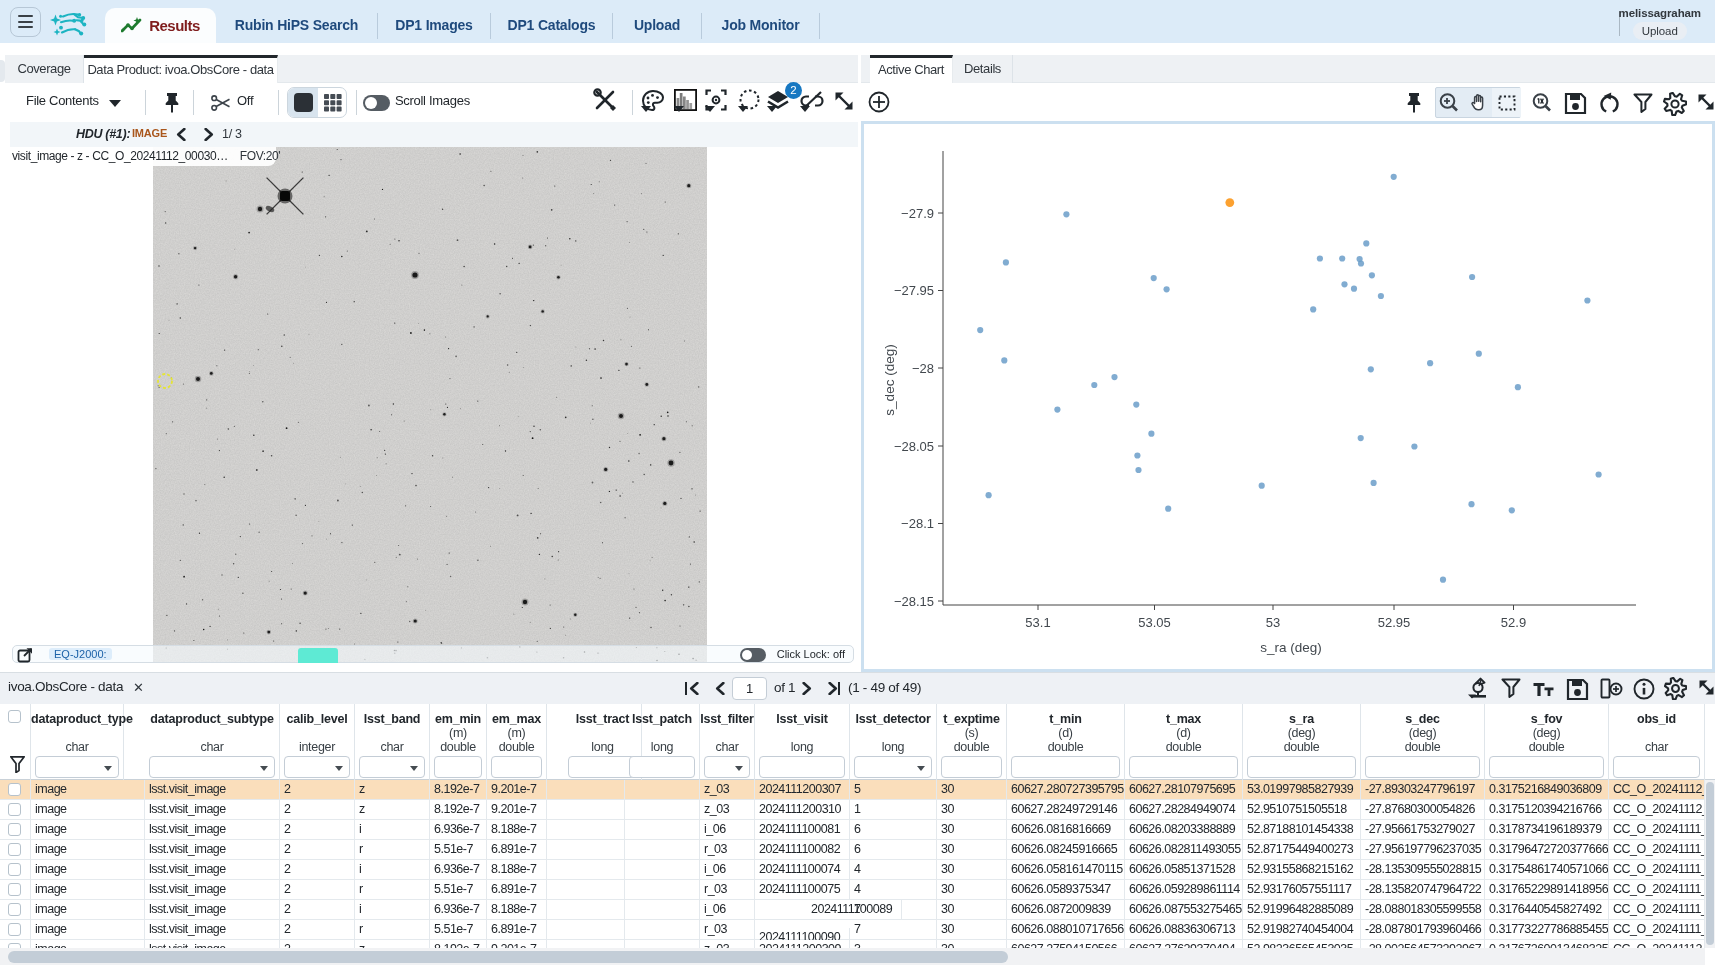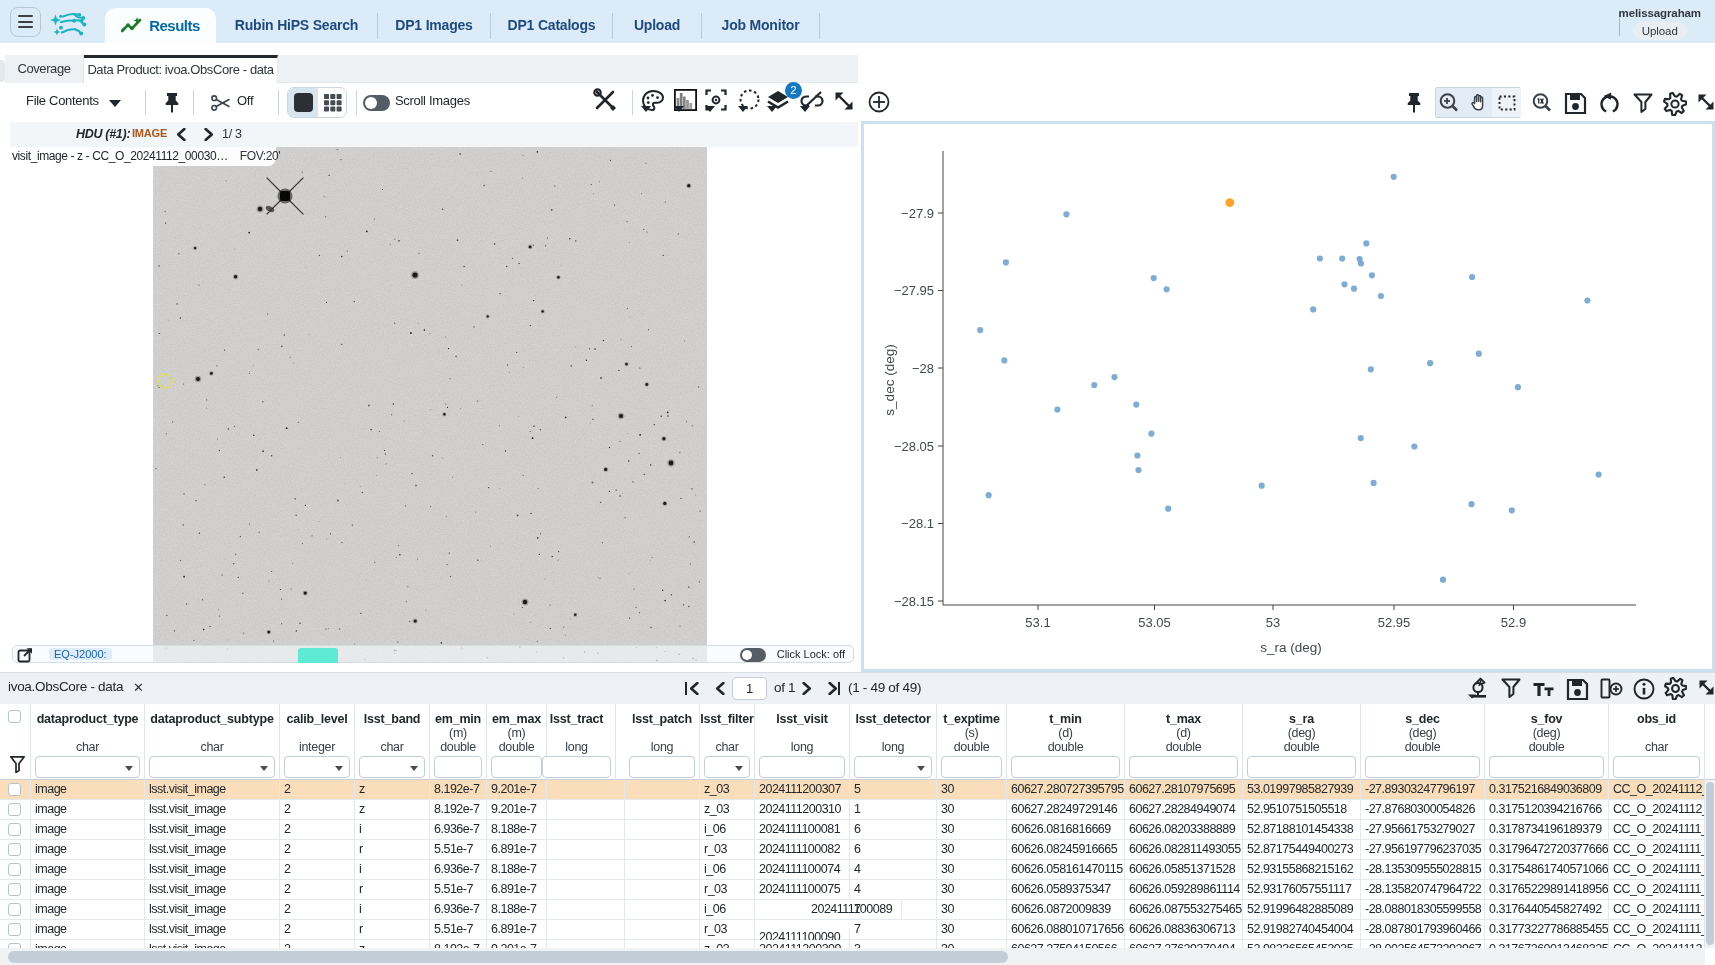--- a/index.html
+++ b/index.html
@@ -7,21 +7,21 @@
   font-family:"Liberation Sans", sans-serif; }
 .abs { position:absolute; }
 #app { position:relative; width:1715px; height:965px; transform:translateZ(0); }
 
 
 #nav { position:absolute; left:0; top:0; width:1715px; height:43px; background:#dcebf8; }
 #hamb { position:absolute; left:10px; top:7px; width:31px; height:30px; border:1px solid #b7c7d6; border-radius:8px;}
 #hamb .b { position:absolute; left:7px; width:15px; height:2.2px; background:#3a4046; border-radius:1px;}
 #navtabs { position:absolute; left:105px; top:8px; height:35px; display:flex; }
 .navtab { position:relative; height:35px; line-height:35px; font-size:14px; font-weight:bold; letter-spacing:-0.2px; color:#1f4a7d; white-space:nowrap; }
-.navtab.active { background:#fbfdfe; border-radius:10px 10px 0 0; color:#0369a1; font-size:15px; letter-spacing:-0.5px; }
+.navtab.active { background:#fbfdfe; border-radius:10px 10px 0 0; color:#7f1d1d; font-size:15px; letter-spacing:-0.5px; }
 .navsep { width:1px; height:26px; margin-top:5px; background:#b9cbdc; }
 #user { position:absolute; right:14px; top:7px; text-align:center; font-size:11.5px; letter-spacing:-0.1px; color:#32383e; font-weight:bold;}
 #logout { margin-top:3px; display:inline-block; background:#e9eef4; border-radius:10px; padding:3px 9px; font-size:11.5px; font-weight:normal; color:#32383e;}
 #usersep { position:absolute; right:95px; top:12px; width:1px; height:24px; background:#aab8c4; }
 
 
 .tabstrip { position:absolute; height:28px; background:#eef1f4; border-bottom:1px solid #e3e8ec;}
 .ptab { height:28px; line-height:27px; font-size:13px; letter-spacing:-0.4px; text-align:center; color:#30363c; background:#eef1f4; border-right:1px solid #dde3e8;}
 .ptab.active { background:#fff; border-top:3px solid #22272c; line-height:24px; border-right:1px solid #e7ebee;}
 
@@ -667,20 +667,24 @@
   <span class="abs" style="left:285px; top:2px; background:#5eead4; padding:13px 4px; border-radius:3px;font-weight:bold;">Value:</span>
   <div id="clicklock">
             <div class="kn"></div>
           </div>
   <span class="abs" style="right:8px; top:2px; color:#22272c;">Click Lock: off</span>
 </div>
 </div>
   </div>
 
   <div id="rpanel">
+    <div id="rtabs">
+      <div class="ptab active" style="width:83px;">Active Chart</div>
+      <div class="ptab" style="width:60px;">Details</div>
+    </div>
     <div id="rtoolbar">
 <svg class="abs" style="left:7px;top:7px;" width="22" height="22" viewBox="0 0 22 22">
           <circle cx="11.0" cy="11.0" r="9.5" fill="none" stroke="#20262b" stroke-width="1.8"></circle>
           <line x1="11.0" y1="5" x2="11.0" y2="17" stroke="#20262b" stroke-width="1.8"></line>
           <line x1="5" y1="11.0" x2="17" y2="11.0" stroke="#20262b" stroke-width="1.8"></line>
         </svg>
 <svg class="abs" style="left:544px;top:8px;" width="18" height="21" viewBox="0 0 18 21">
           <path d="M4,1 L14,1 L14,4 L12.7,4 L12.7,8.6 L15.3,11.3 L15.3,13 L2.7,13 L2.7,11.3 L5.3,8.6 L5.3,4 L4,4 Z" fill="#20262b"></path>
           <line x1="9" y1="13" x2="9" y2="20.5" stroke="#20262b" stroke-width="2"></line>
         </svg>
@@ -867,21 +871,21 @@
             <path d="M1.5,1.5 L9.5,1.5 L1.5,9.5 Z" stroke="none"></path>
             <path d="M15.5,15.5 L7.5,15.5 L15.5,7.5 Z" stroke="none"></path>
           </g>
         </svg>
 </div>
     <div id="thead">
         <div class="cbx" style="left:8px; top:6px;"></div>
         <svg class="abs" style="left:10px; bottom:6px;" width="15" height="17" viewBox="0 0 15 17">
       <path d="M0.8,0.8 L14.2,0.8 L9,7.6 L9,14.5 L6,16.5 L6,7.6 Z" fill="none" stroke="#22272c" stroke-width="1.7" stroke-linejoin="round"></path>
         </svg>
-        <div class="hcell" style="left:30px;width:115px;border-left:1px solid #dfe5ea;text-align:center;">
+        <div class="hcell" style="left:30px;width:94px;border-left:1px solid #dfe5ea;text-align:center;">
           <div class="hname">dataproduct_type</div>
           <div class="htype">char</div>
           <div class="fbox">
             <div class="car"></div>
           </div>
         </div>
         <div class="hcell" style="left:145px;width:135px;">
           <div class="hname">dataproduct_subtype</div>
           <div class="htype">char</div>
           <div class="fbox">
@@ -907,21 +911,21 @@
           <div class="hunit">(m)</div>
           <div class="htype">double</div>
           <div class="fbox"></div>
         </div>
         <div class="hcell" style="left:487px;width:60px;">
           <div class="hname">em_max</div>
           <div class="hunit">(m)</div>
           <div class="htype">double</div>
           <div class="fbox"></div>
         </div>
-        <div class="hcell" style="left:538px;width:78px;">
+        <div class="hcell" style="left:564px;width:78px;">
           <div class="hname">lsst_tract</div>
           <div class="htype">long</div>
           <div class="fbox"></div>
         </div>
         <div class="hcell" style="left:625px;width:75px;">
           <div class="hname">lsst_patch</div>
           <div class="htype">long</div>
           <div class="fbox"></div>
         </div>
         <div class="hcell" style="left:700px;width:55px;">

